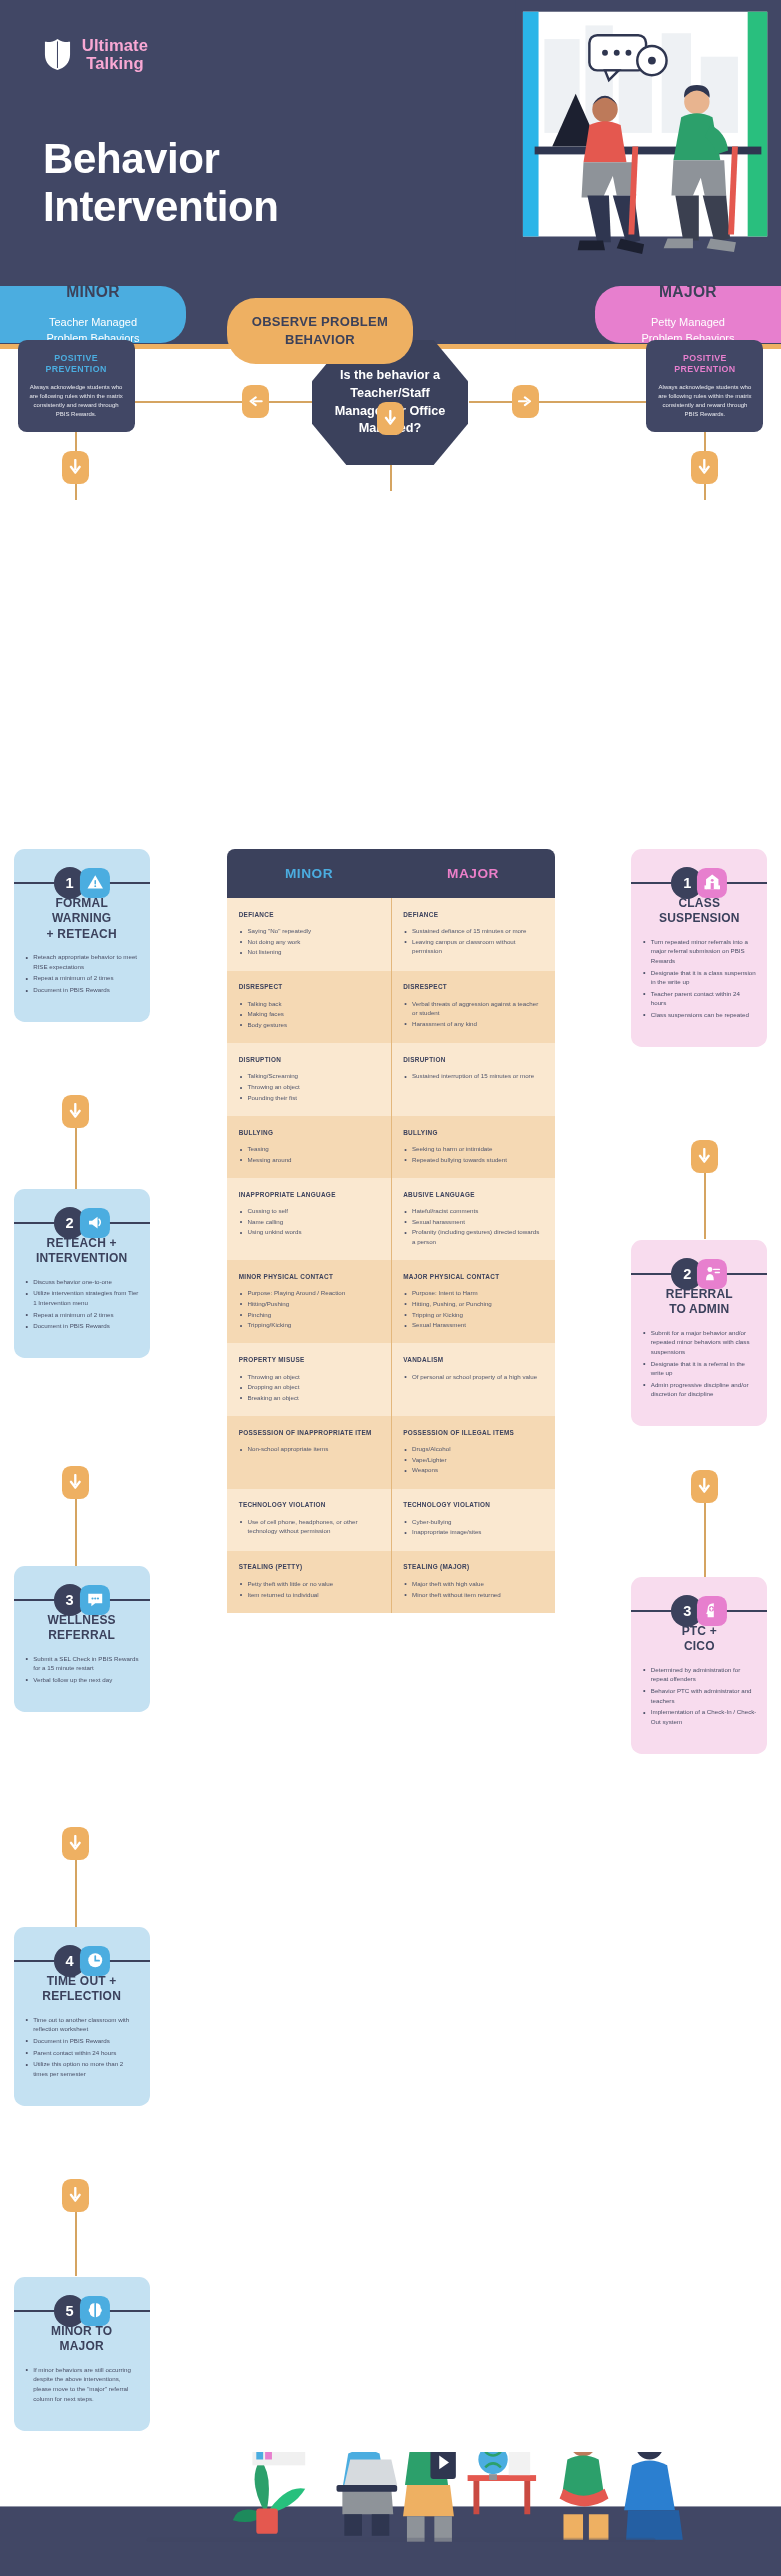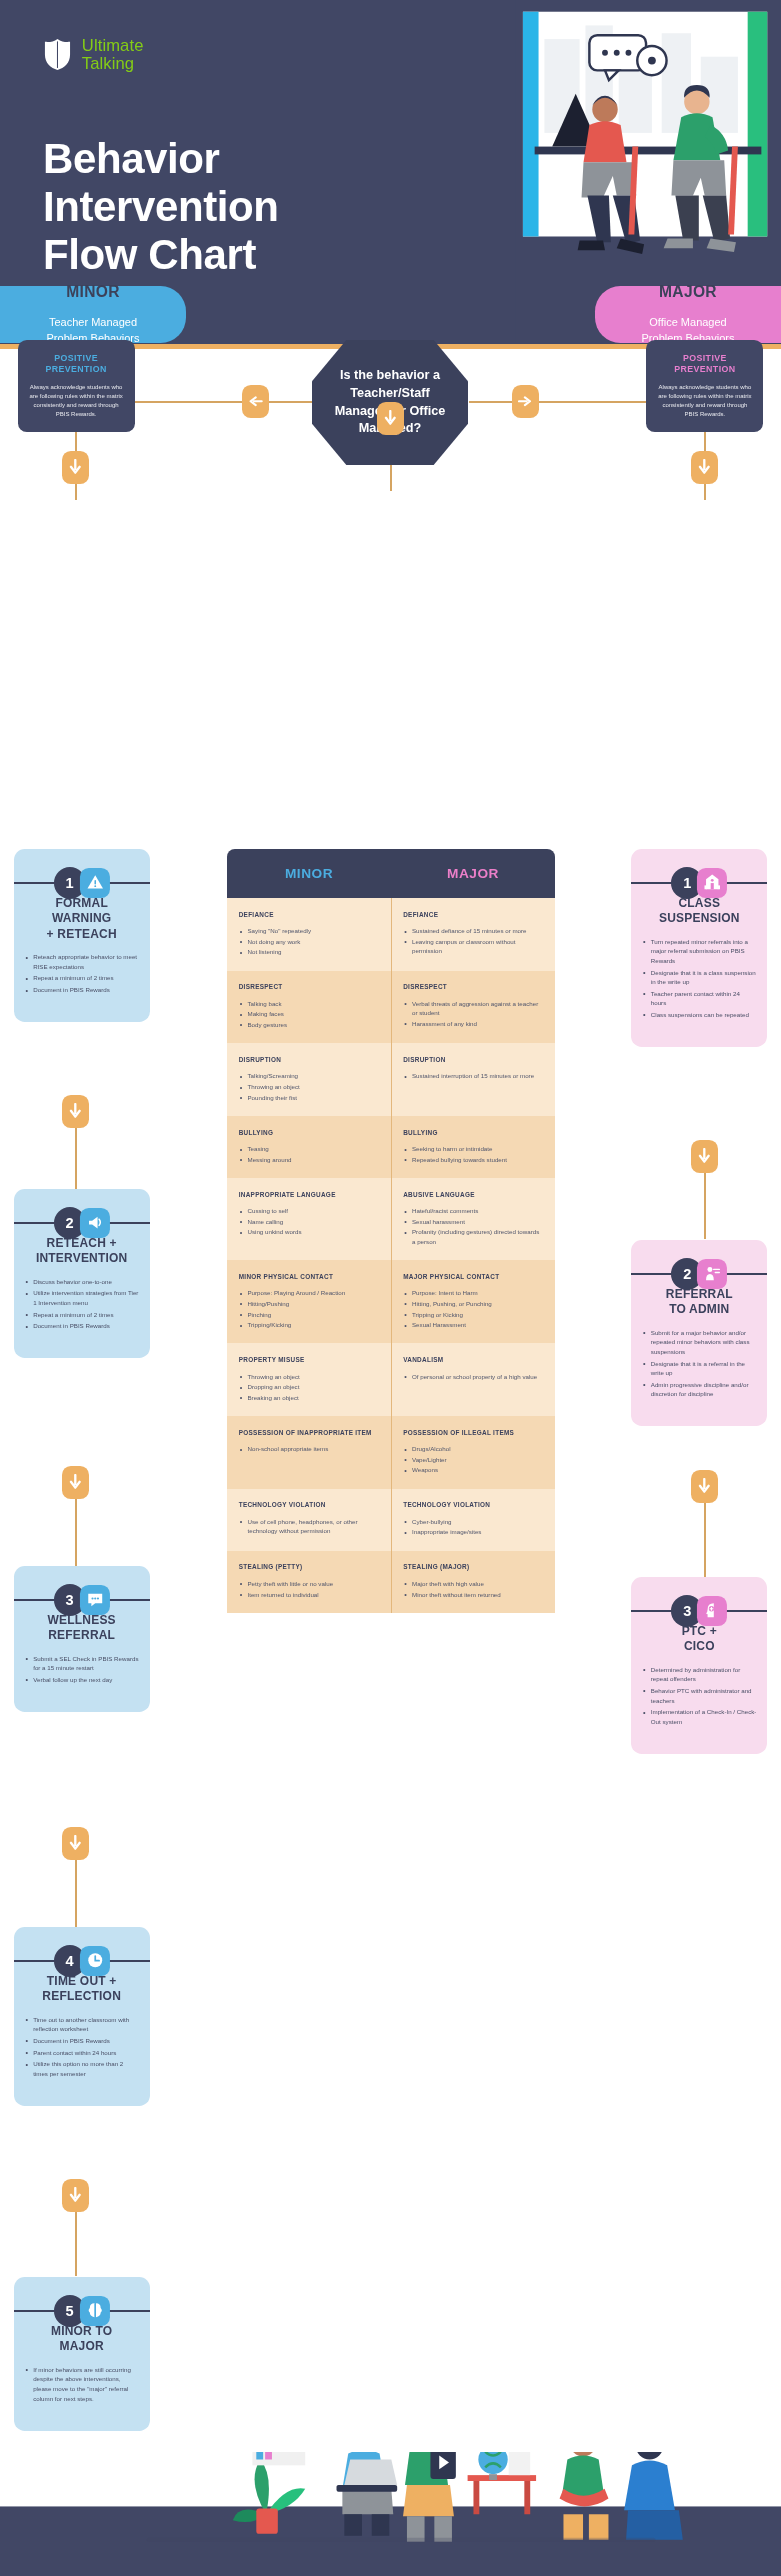--- a/index.html
+++ b/index.html
@@ -14,21 +14,21 @@
   
   .header {
     position: relative;
     background: #414765;
     height: 349px;
     border-bottom: 5.9px solid #eeb062;
     overflow: hidden;
   }
   .logo { position: absolute; left: 43px; top: 37px; display: flex; align-items: center; gap: 9.8px; }
   .logo-shield { width: 29px; height: 33px; }
-  .logo-text { color: #84cc16; font-size: 16.6px; font-weight: 400; line-height: 1.08; letter-spacing: 0.1px; }
+  .logo-text { color: #f9a8d4; font-size: 16.6px; font-weight: 700; line-height: 1.08; letter-spacing: 0.1px; text-align: center; }
   .title {
     position: absolute; left: 43px; top: 135px;
     color: #fff; font-size: 42px; font-weight: 700; line-height: 1.14; letter-spacing: -0.4px;
   }
   .hero { position: absolute; right: 0; top: 0; width: 266px; height: 343px; }
 
   
   .observe {
     position: absolute; left: 227px; top: 298px;
     width: 186px; height: 66px;
@@ -169,21 +169,20 @@
           </svg>
       </span>
       <span class="logo-text">
         <span>Ultimate</span><br><span>Talking</span>
       </span>
     </div>
 
     <div class="title">
       <span>Behavior</span><br>
       <span>Intervention</span><br>
-      <span>Flow Chart</span>
     </div>
 
     <svg class="hero" viewBox="0 0 272 351">
       <rect x="0" y="0" width="272" height="351" fill="#414765"></rect>
       <rect x="8" y="12" width="250" height="230" fill="#fff"></rect>
       <rect x="8" y="12" width="16" height="230" fill="#2ab5e8"></rect>
       <rect x="238" y="12" width="20" height="230" fill="#29bf7e"></rect>
       <rect x="30" y="40" width="36" height="96" fill="#eef1f4"></rect>
       <rect x="72" y="26" width="28" height="110" fill="#eef1f4"></rect>
       <rect x="106" y="52" width="34" height="84" fill="#eef1f4"></rect>
@@ -218,38 +217,41 @@
       <path d="M164 200 l24 0 l0 46 l-16 0 z" fill="#3b4050"></path>
       <path d="M192 200 l24 0 l4 44 l-16 4 z" fill="#3b4050"></path>
       <path d="M156 244 l26 0 l0 10 l-30 0 z" fill="#8e9399"></path>
       <path d="M200 244 l26 4 l-2 10 l-28 -4 z" fill="#8e9399"></path>
 
       <path d="M120 150 l6 0 l-4 90 l-6 0 z" fill="#e4584f"></path>
       <path d="M222 150 l6 0 l-4 90 l-6 0 z" fill="#e4584f"></path>
     </svg>
   </div>
 
+  <div class="observe">
+    <span><span>OBSERVE PROBLEM</span><br><span>BEHAVIOR</span></span>
+  </div>
 
   <div class="vline" style="left:390px; top:364px; height:127px;"></div>
   <div class="arrow-btn" style="left:377px; top:402px;">
     <svg viewBox="0 0 15 17">
         <path d="M7.5 1 v9 M3 8 l4.5 6 L12 8" stroke="#fff" stroke-width="2.4" fill="none" stroke-linecap="round" stroke-linejoin="round"></path>
       </svg>
   </div>
 
   <div class="banner banner-minor">
     <div class="b-title">MINOR</div>
     <div class="b-sub">
       <span>Teacher Managed</span><br><span>Problem Behaviors</span>
     </div>
   </div>
   <div class="banner banner-major">
     <div class="b-title">MAJOR</div>
     <div class="b-sub">
-      <span>Office Managed</span><br><span>Problem Behaviors</span>
+      <span>Petty Managed</span><br><span>Problem Behaviors</span>
     </div>
   </div>
 
   <div class="prevent prevent-left">
     <div class="p-title">
       <span>POSITIVE</span><br><span>PREVENTION</span>
     </div>
     <div class="p-body">Always acknowledge students who are following rules within the matrix consistently and reward through PBIS Rewards.</div>
   </div>
 

